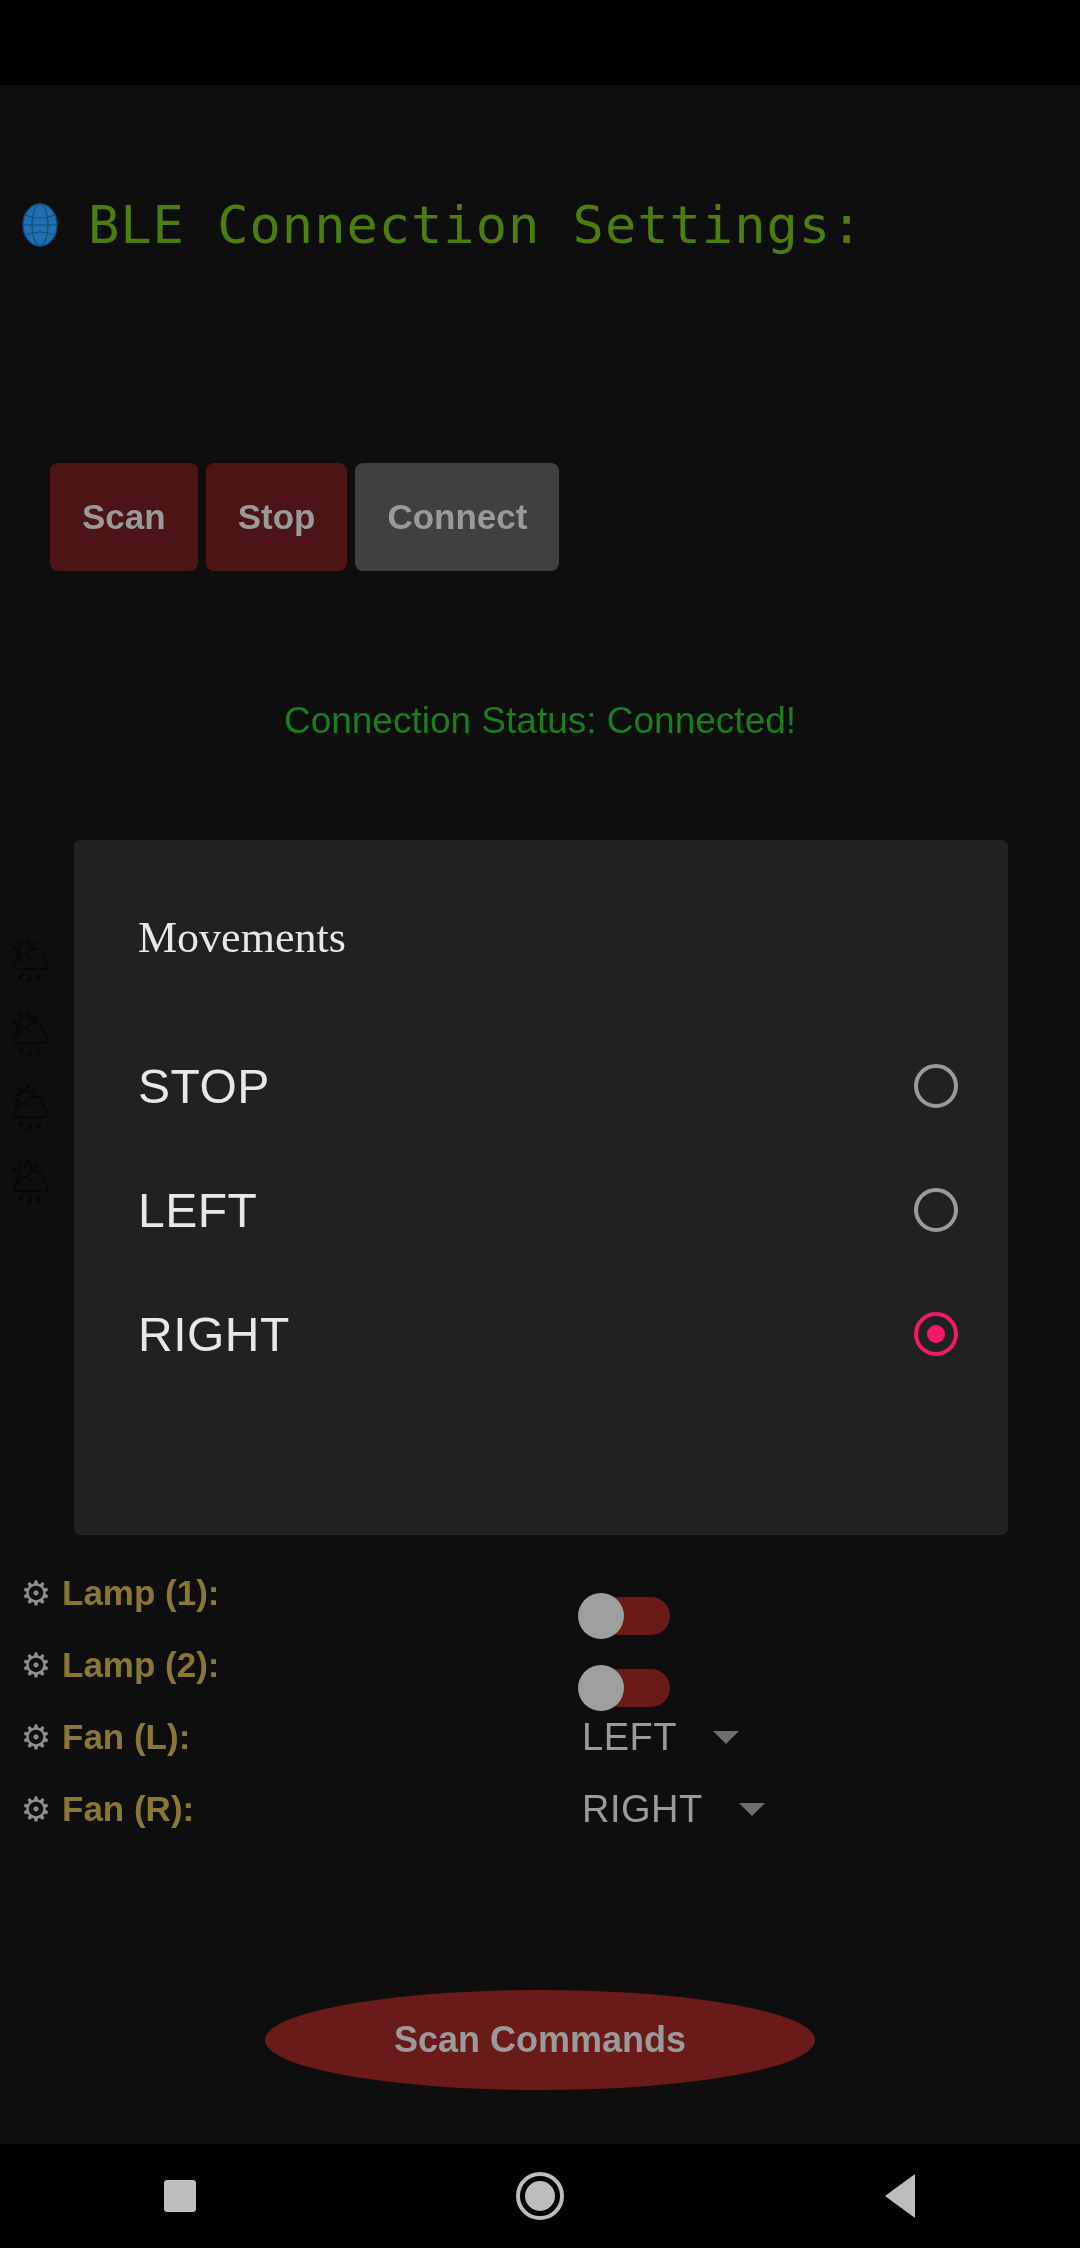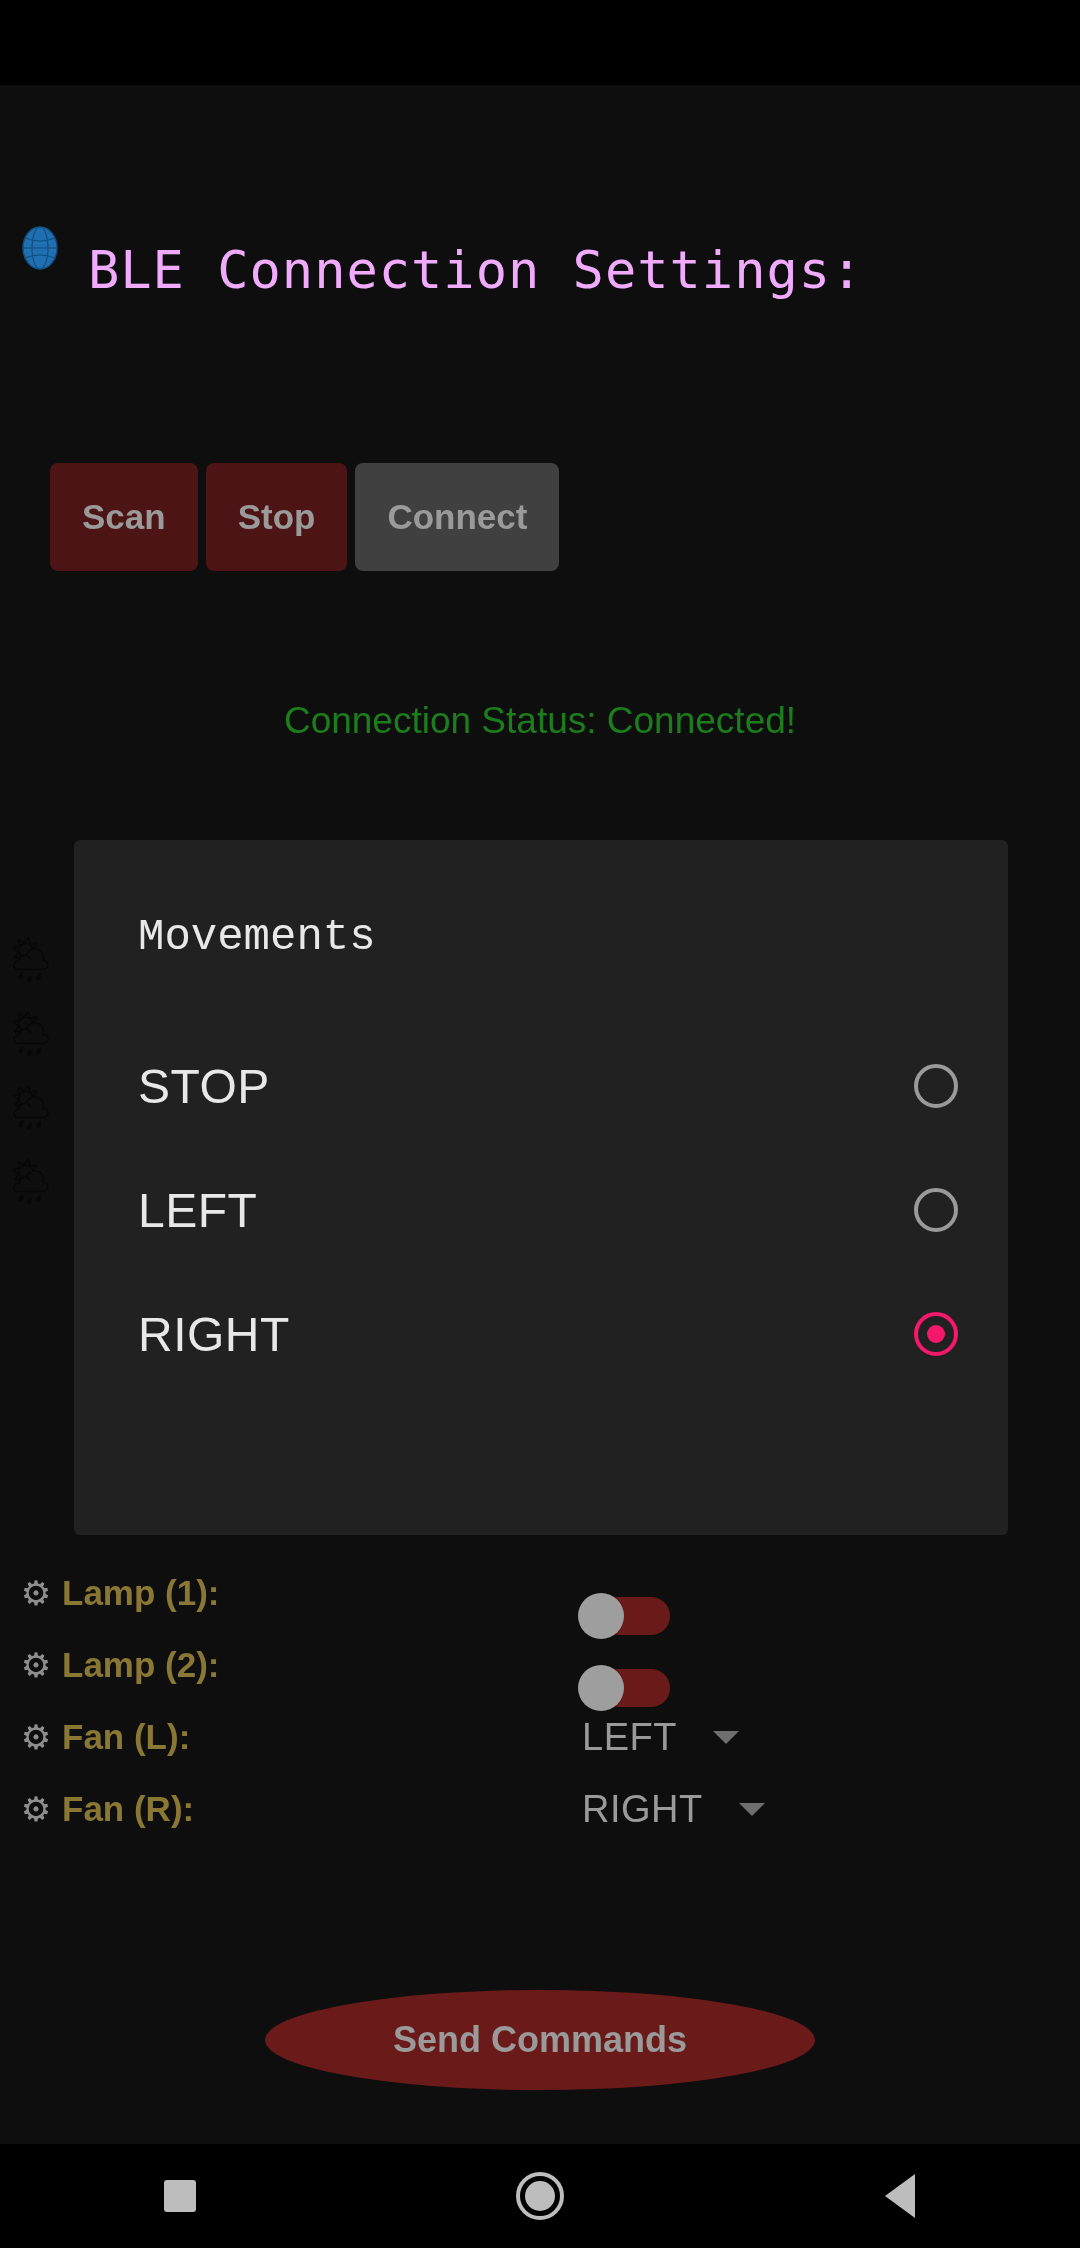--- a/index.html
+++ b/index.html
@@ -45,24 +45,23 @@
   }
   #globe-icon {
     width: 44px; height: 44px;
     position: relative;
     display: block;
   }
   #title-text {
     font-family: "DejaVu Sans Mono", "Liberation Mono", monospace;
     font-size: 52px;
     font-weight: 400;
-    color: #f0abfc;
+    color: #4d7c0f;
     letter-spacing: 1px;
     white-space: nowrap;
-    margin-top: 45px;
   }
 
   
   #ble-buttons {
     position: absolute;
     top: 378px;
     left: 50px;
     display: flex;
     gap: 8px;
   }
@@ -124,21 +123,21 @@
     background: #212121;
     border-radius: 6px;
     box-sizing: border-box;
   }
   #movements-title {
     position: absolute;
     top: 72px;
     left: 64px;
     font-size: 44px;
     color: #e8e8e8;
-    font-family: Liberation Mono, monospace;
+    font-family: Liberation Serif, serif;
   }
   .movement-option {
     position: absolute;
     left: 0;
     width: 934px;
     height: 124px;
     display: flex;
     align-items: center;
     justify-content: space-between;
     box-sizing: border-box;
@@ -425,21 +424,21 @@
           <span class="dropdown">
             <span class="dropdown-value">RIGHT</span>
             <span class="dropdown-arrow"></span>
           </span>
         </span>
       </div>
 
 
     </div>
 
-    <button id="send-commands-button">Send Commands</button>
+    <button id="send-commands-button">Scan Commands</button>
 
   </div>
 
   <div id="nav-bar">
     <div class="nav-btn">
       <span id="nav-recents-shape"></span>
     </div>
     <div class="nav-btn">
       <span id="nav-home-shape"></span>
     </div>

